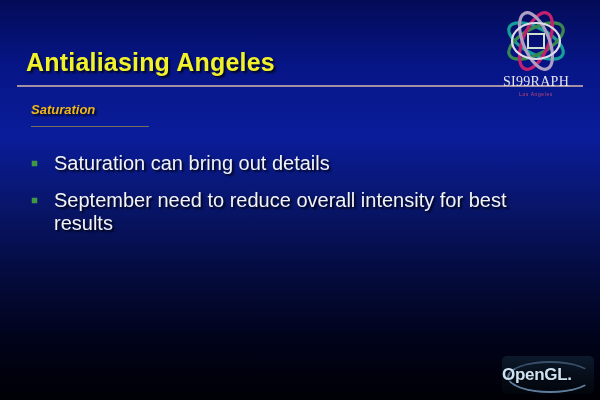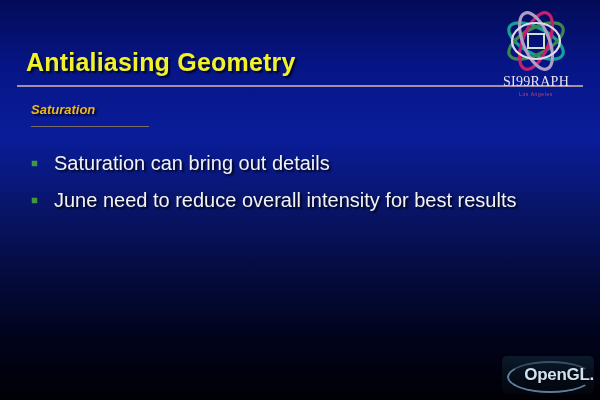--- a/index.html
+++ b/index.html
@@ -148,21 +148,21 @@
     background: linear-gradient(to bottom, #0c1a2c 0%, #060d18 55%, #02050b 100%);
     overflow: hidden;
   }
   #opengl-text {
     position: absolute;
     left: 0;
     top: 0;
     width: 92px;
     height: 38px;
     line-height: 38px;
-    text-align: right;
+    text-align: left;
     font-size: 17px;
     font-weight: bold;
     color: #cfe2f2;
     letter-spacing: -0.3px;
     text-shadow: 0 1px 2px rgba(0,0,0,0.9);
   }
   #opengl-swoosh {
     position: absolute;
     left: 5px;
     top: 5px;
@@ -173,38 +173,38 @@
     border-right-color: transparent;
     border-top-color: rgba(111,147,184,0.55);
     opacity: 0.85;
   }
 </style>
 </head>
 <body>
 
 <div id="slide">
 
-  <div id="header-title">Antialiasing Geometry</div>
+  <div id="header-title">Antialiasing Angeles</div>
 
   <div id="title-rule"></div>
 
   <div id="subtitle">Saturation</div>
   <div id="subtitle-rule"></div>
 
   <div id="bullets">
 
     <div class="bullet-row">
       <span class="bullet-dot"></span>
       <span class="bullet-text">Saturation can bring out details</span>
     </div>
 
 
     <div class="bullet-row">
       <span class="bullet-dot"></span>
-      <span class="bullet-text">June need to reduce overall intensity for best results</span>
+      <span class="bullet-text">September need to reduce overall intensity for best results</span>
     </div>
 
   </div>
 
   <div id="siggraph-logo">
     <svg id="siggraph-rings" viewBox="0 0 96 70">
       <g fill="none" stroke-width="3.2" opacity="0.95">
         <ellipse cx="48" cy="35" rx="30" ry="13" stroke="#17a79a" transform="rotate(28 48 35)"></ellipse>
         <ellipse cx="48" cy="35" rx="30" ry="13" stroke="#3c8f4e" transform="rotate(-28 48 35)"></ellipse>
         <ellipse cx="48" cy="35" rx="13" ry="30" stroke="#d0216e" transform="rotate(22 48 35)"></ellipse>

